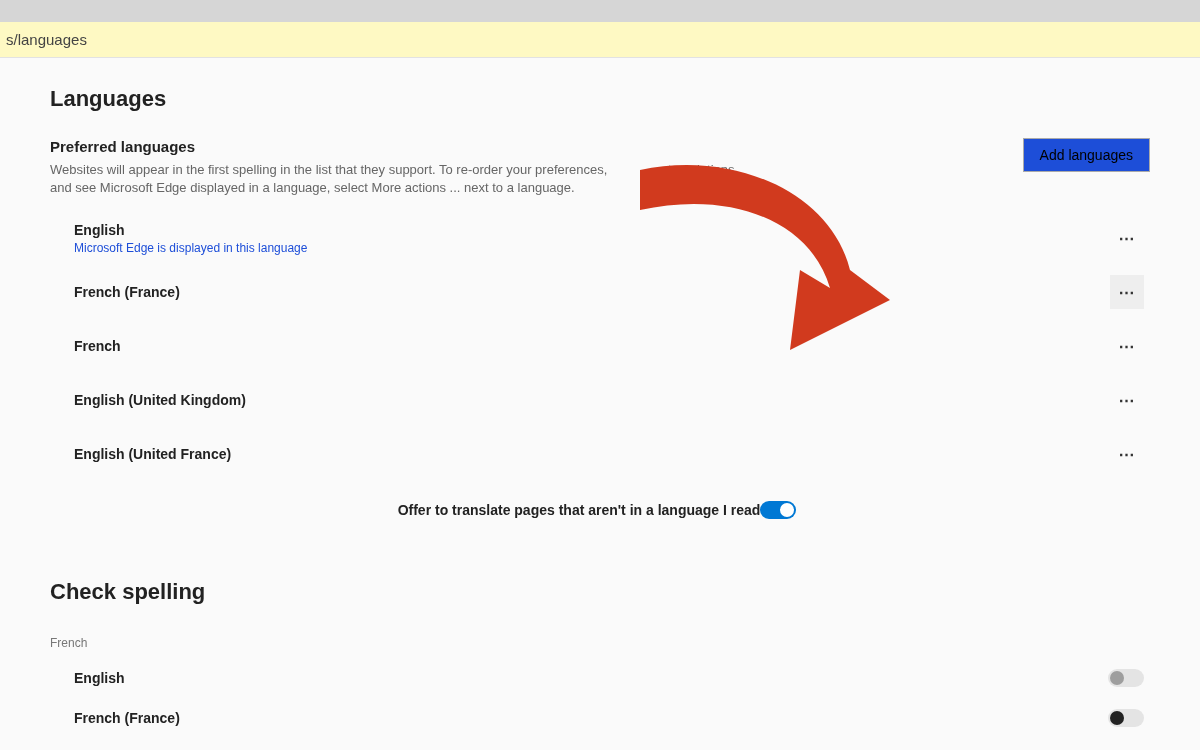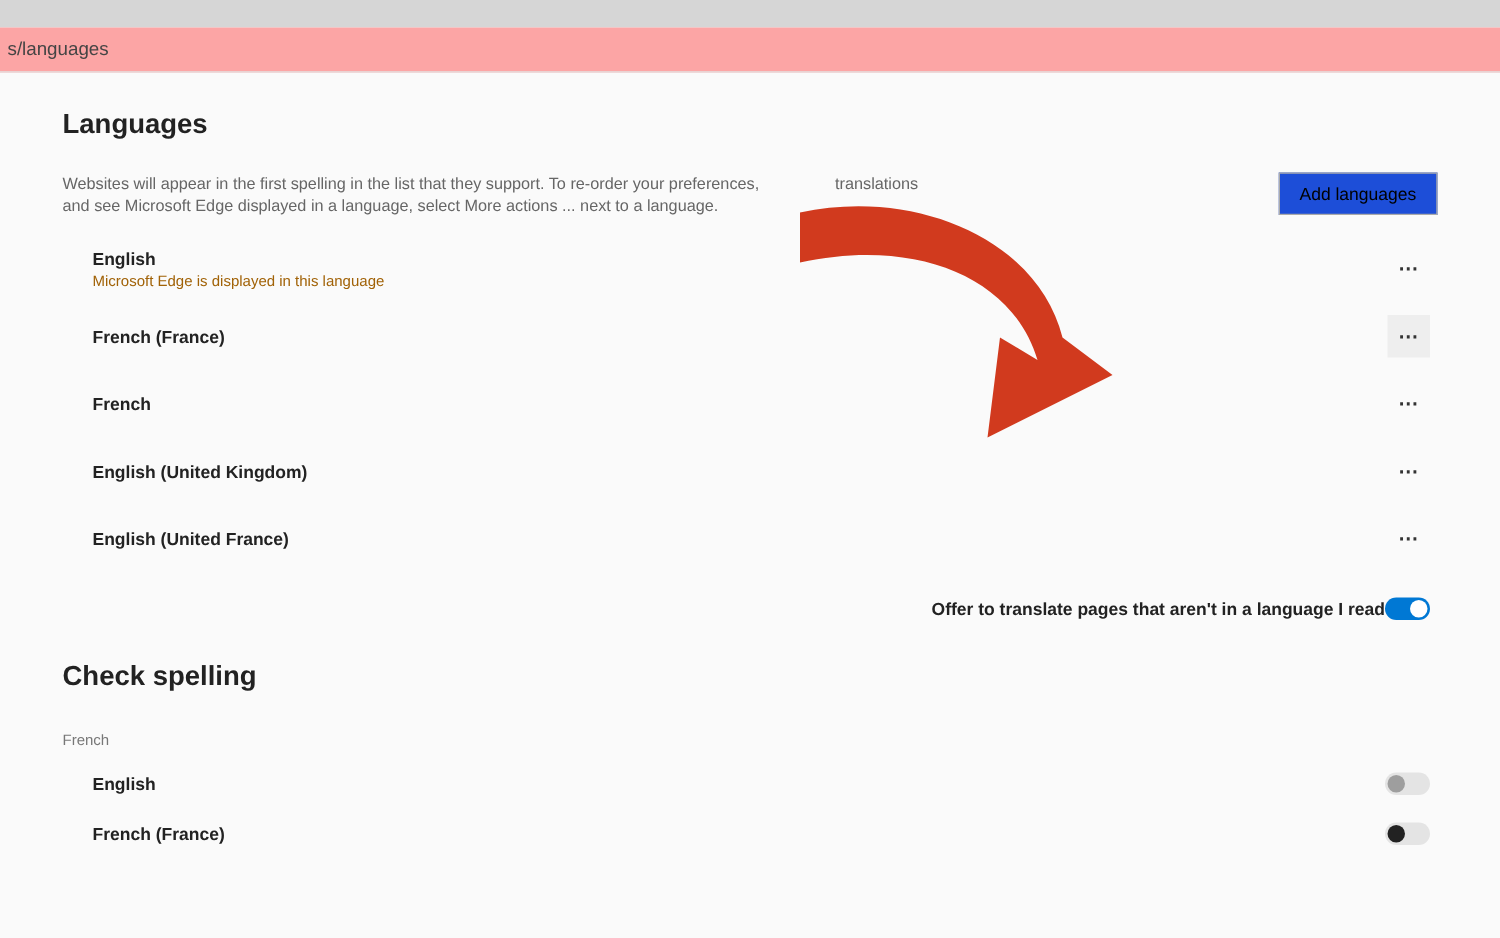--- a/index.html
+++ b/index.html
@@ -12,38 +12,38 @@
     color: #222;
     position: relative;
   }
   .topbar {
     height: 22px;
     background: #d6d6d6;
     width: 100%;
   }
   .urlbar {
     height: 36px;
-    background: #fca5a5;
+    background: #fef9c3;
     border-bottom: 1px solid #e2e2e2;
     display: flex;
     align-items: center;
     padding: 0 6px;
     font-size: 15px;
     color: #444;
   }
   .content {
     padding: 28px 50px 0 50px;
   }
   h1.section-title {
     font-size: 22px;
     font-weight: 600;
     margin-bottom: 26px;
   }
   h1.section-title.spaced {
-    margin-top: 22px;
+    margin-top: 50px;
     margin-bottom: 30px;
   }
   .sub-header-row {
     display: flex;
     align-items: flex-start;
     justify-content: space-between;
     gap: 20px;
   }
   h2.sub-title {
     font-size: 15px;
@@ -72,41 +72,41 @@
     justify-content: space-between;
     padding: 10px 6px 10px 24px;
     min-height: 40px;
   }
   .lang-label {
     font-size: 14px;
     font-weight: 600;
   }
   .lang-sub {
     font-size: 12px;
-    color: #a16207;
+    color: #1d4ed8;
     margin-top: 3px;
     font-weight: 400;
   }
   .more-btn {
     width: 34px;
     height: 34px;
     display: flex;
     align-items: center;
     justify-content: center;
     cursor: pointer;
     font-size: 16px;
     color: #333;
     letter-spacing: 1px;
     font-weight: 900;
   }
   .more-btn.highlight { background: #eee; }
   .option-row {
     display: flex;
     align-items: center;
-    justify-content: flex-end;
+    justify-content: center;
     padding: 14px 6px 10px 0;
     margin-top: 6px;
   }
   .option-label {
     font-size: 14px;
     font-weight: 700;
   }
   
   .toggle {
     position: relative;
@@ -158,20 +158,21 @@
 <div class="urlbar">
   <span>s/languages</span>
 </div>
 
 <div class="content">
 
   <h1 class="section-title">Languages</h1>
 
   <div class="sub-header-row">
     <div>
+      <h2 class="sub-title">Preferred languages</h2>
       <p class="desc">
         <span>Websites will appear in the first spelling in the list that they support. To re-order your preferences, </span>
         <span style="visibility:hidden">obscured </span>
         <span>translations and see Microsoft Edge displayed in a language, select More actions ... next to a language.</span>
       </p>
     </div>
     <button class="add-btn">Add languages</button>
   </div>
 
   <div class="lang-list" id="lang-list">

